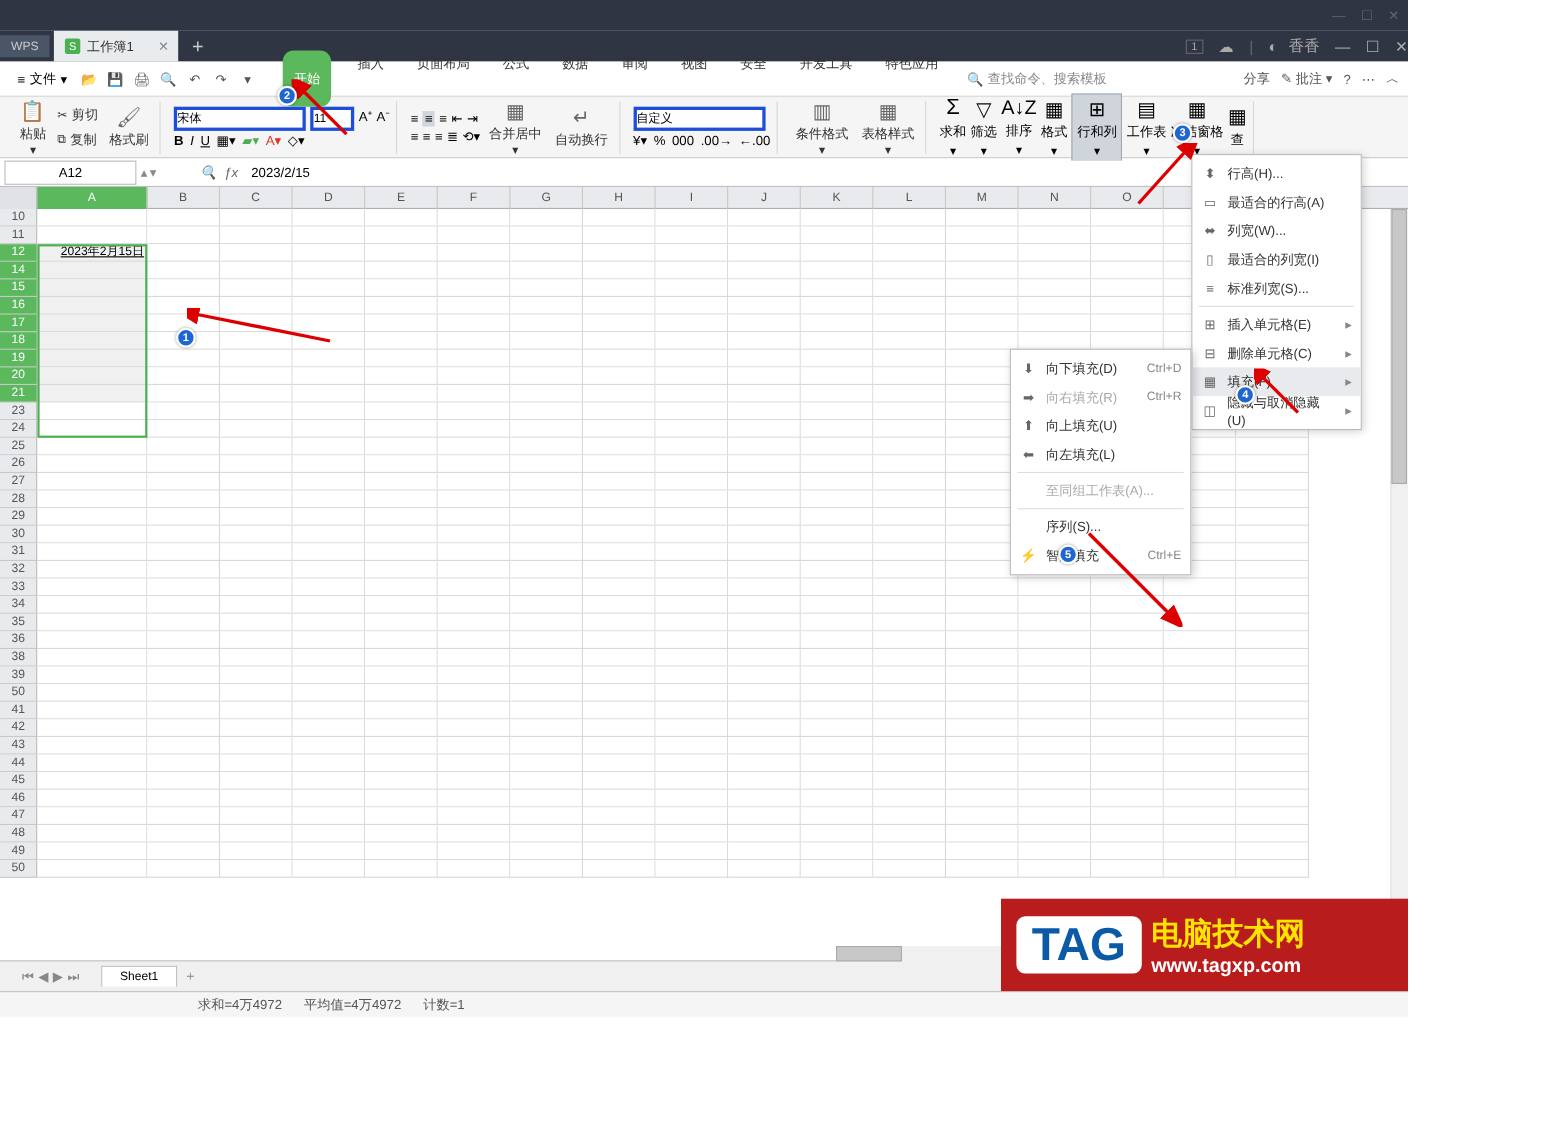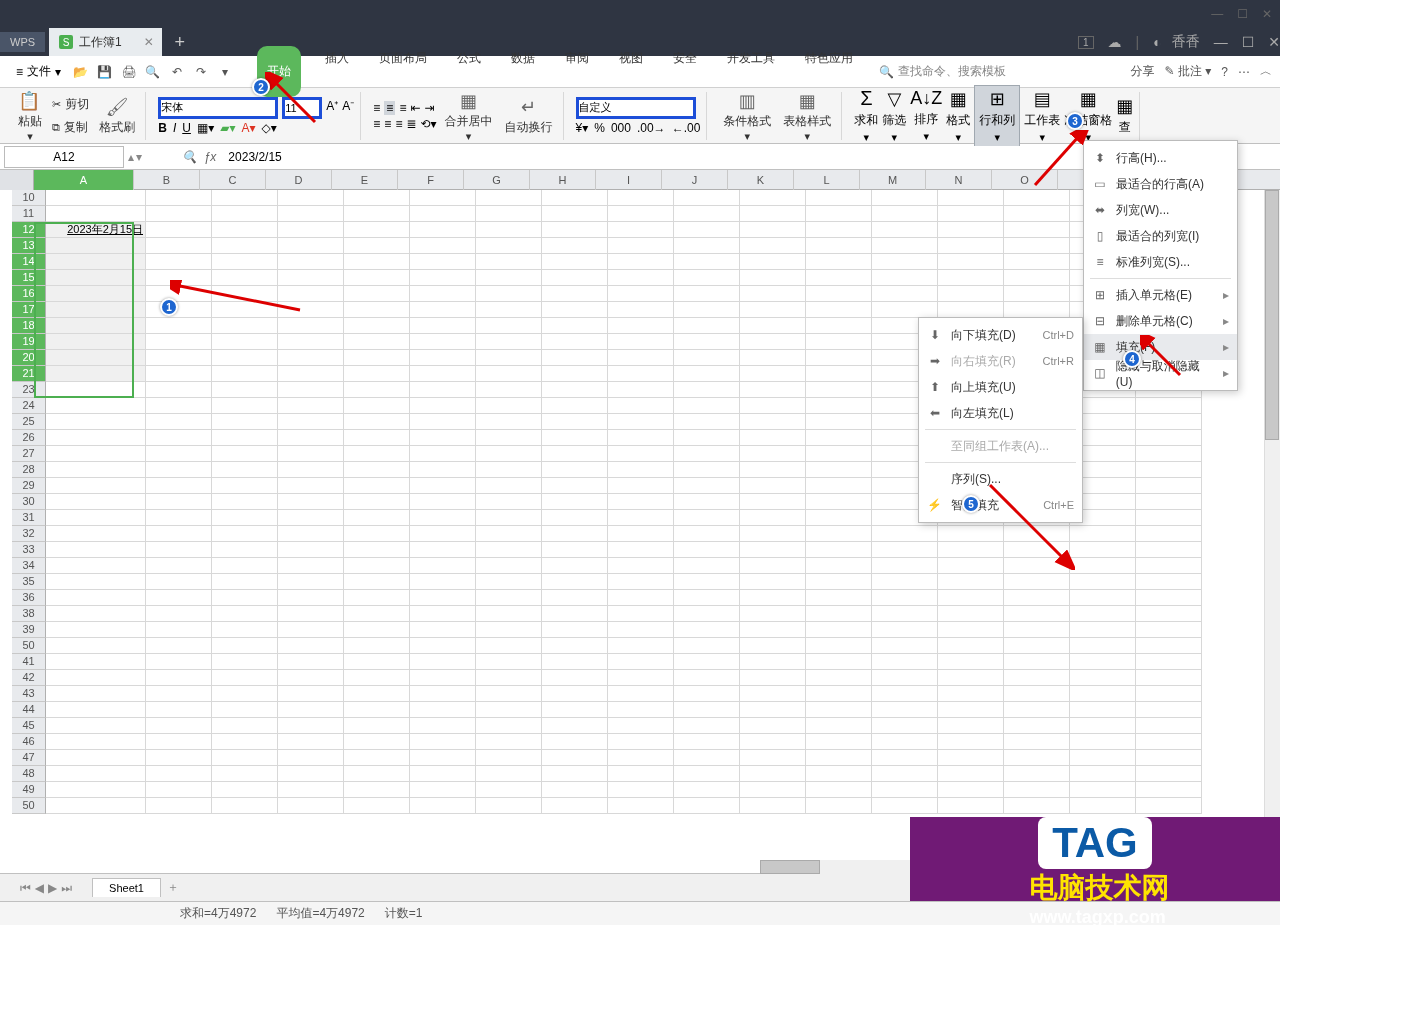--- a/index.html
+++ b/index.html
@@ -37,21 +37,21 @@
 .name-box{width:120px;height:22px;border:1px solid #bbb;margin-left:4px;text-align:center;line-height:20px;}
 .name-nav{display:flex;gap:2px;margin-left:4px;color:#888;}
 .fx{margin-left:40px;color:#666;font-style:italic;}
 .formula-input{flex:1;margin-left:8px;border:none;height:22px;padding:0 4px;}
 .grid-area{position:relative;height:720px;overflow:hidden;}
 .col-headers{height:20px;display:flex;background:#e8eaed;border-bottom:1px solid #b0b0b0;}
 .corner{width:34px;height:20px;background:#e0e2e6;border-right:1px solid #b0b0b0;}
 .col-h{height:20px;border-right:1px solid #c8c8c8;text-align:center;line-height:20px;color:#555;font-size:11px;}
 .col-a{width:100px;}
 .col-std{width:66px;}
-.rows{position:absolute;top:20px;left:12px;right:0;}
+.rows{position:absolute;top:20px;left:0;right:0;}
 .row{height:16px;display:flex;}
 .row-h{width:34px;background:#e8eaed;border-right:1px solid #b0b0b0;border-bottom:1px solid #c8c8c8;text-align:center;line-height:15px;color:#555;font-size:11px;}
 .row-h.sel{background:#5cb85c;color:#fff;}
 .cell{border-right:1px solid #d8d8d8;border-bottom:1px solid #d8d8d8;height:16px;line-height:15px;font-size:11px;padding:0 2px;background:#fff;text-align:right;}
 .cell.a{width:100px;}
 .cell.std{width:66px;}
 .cell.sel{background:#f0f0f0;text-decoration:underline;}
 .selection-border{position:absolute;border:2px solid #4caf50;pointer-events:none;z-index:5;}
 .dropdown-menu{position:absolute;background:#fff;border:1px solid #bbb;box-shadow:2px 2px 8px rgba(0,0,0,0.2);z-index:100;padding:4px 0;}
 .menu1{left:1083px;top:140px;width:155px;}
@@ -68,21 +68,21 @@
 .sheet-bar{position:absolute;bottom:24px;left:0;right:0;height:28px;background:#f0f0f0;border-top:1px solid #c0c0c0;display:flex;align-items:center;padding-left:20px;}
 .sheet-nav{display:flex;gap:4px;color:#888;margin-right:20px;}
 .sheet-tab{background:#fff;border:1px solid #c0c0c0;border-bottom:none;padding:3px 16px;font-size:11px;}
 .sheet-add{margin-left:6px;color:#888;}
 .status-bar{position:absolute;bottom:0;left:0;right:0;height:24px;background:#f5f5f5;border-top:1px solid #c0c0c0;display:flex;align-items:center;padding:0 10px;font-size:11px;color:#555;gap:20px;}
 .scroll-h{position:absolute;bottom:25px;right:20px;width:500px;height:16px;background:#f0f0f0;}
 .scroll-h .thumb{position:absolute;left:0;width:60px;height:14px;background:#c8c8c8;border:1px solid #aaa;}
 .scroll-v{position:absolute;right:0;top:190px;width:16px;height:680px;background:#f0f0f0;border-left:1px solid #ddd;}
 .scroll-v .thumb{width:14px;height:250px;background:#c8c8c8;border:1px solid #aaa;}
 .watermark{position:absolute;right:100px;bottom:80px;color:#ccc;font-size:18px;}
-.taglogo{position:absolute;right:0;bottom:24px;width:370px;height:84px;background:#701a75;display:flex;align-items:center;padding:0 14px;z-index:200;flex-direction:column;}
+.taglogo{position:absolute;right:0;bottom:24px;width:370px;height:84px;background:#b91c1c;display:flex;align-items:center;padding:0 14px;z-index:200;}
 .taglogo .tag{background:#fff;color:#0b5aa6;font-weight:900;font-size:42px;padding:2px 14px;border-radius:8px;font-family:Arial;}
 .taglogo .txt{margin-left:9px;color:#ffe400;font-weight:bold;}
 .taglogo .txt .l1{font-size:28px;}
 .taglogo .txt .l2{font-size:18px;color:#fff;}
 </style>
 </head>
 <body>
 
 <div class="title-bar">
   <div style="margin-left:auto;display:flex;gap:14px;color:#666;">
@@ -316,40 +316,20 @@
         <div class="cell std"></div>
         <div class="cell std"></div>
         <div class="cell std"></div>
         <div class="cell std"></div>
         <div class="cell std"></div>
         <div class="cell std"></div>
         <div class="cell std"></div>
         <div class="cell std"></div>
       </div>
       <div class="row">
-        <div class="row-h sel">13</div>
-        <div class="cell a sel"></div>
-        <div class="cell std"></div>
-        <div class="cell std"></div>
-        <div class="cell std"></div>
-        <div class="cell std"></div>
-        <div class="cell std"></div>
-        <div class="cell std"></div>
-        <div class="cell std"></div>
-        <div class="cell std"></div>
-        <div class="cell std"></div>
-        <div class="cell std"></div>
-        <div class="cell std"></div>
-        <div class="cell std"></div>
-        <div class="cell std"></div>
-        <div class="cell std"></div>
-        <div class="cell std"></div>
-        <div class="cell std"></div>
-      </div>
-      <div class="row">
         <div class="row-h sel">14</div>
         <div class="cell a sel"></div>
         <div class="cell std"></div>
         <div class="cell std"></div>
         <div class="cell std"></div>
         <div class="cell std"></div>
         <div class="cell std"></div>
         <div class="cell std"></div>
         <div class="cell std"></div>
         <div class="cell std"></div>

